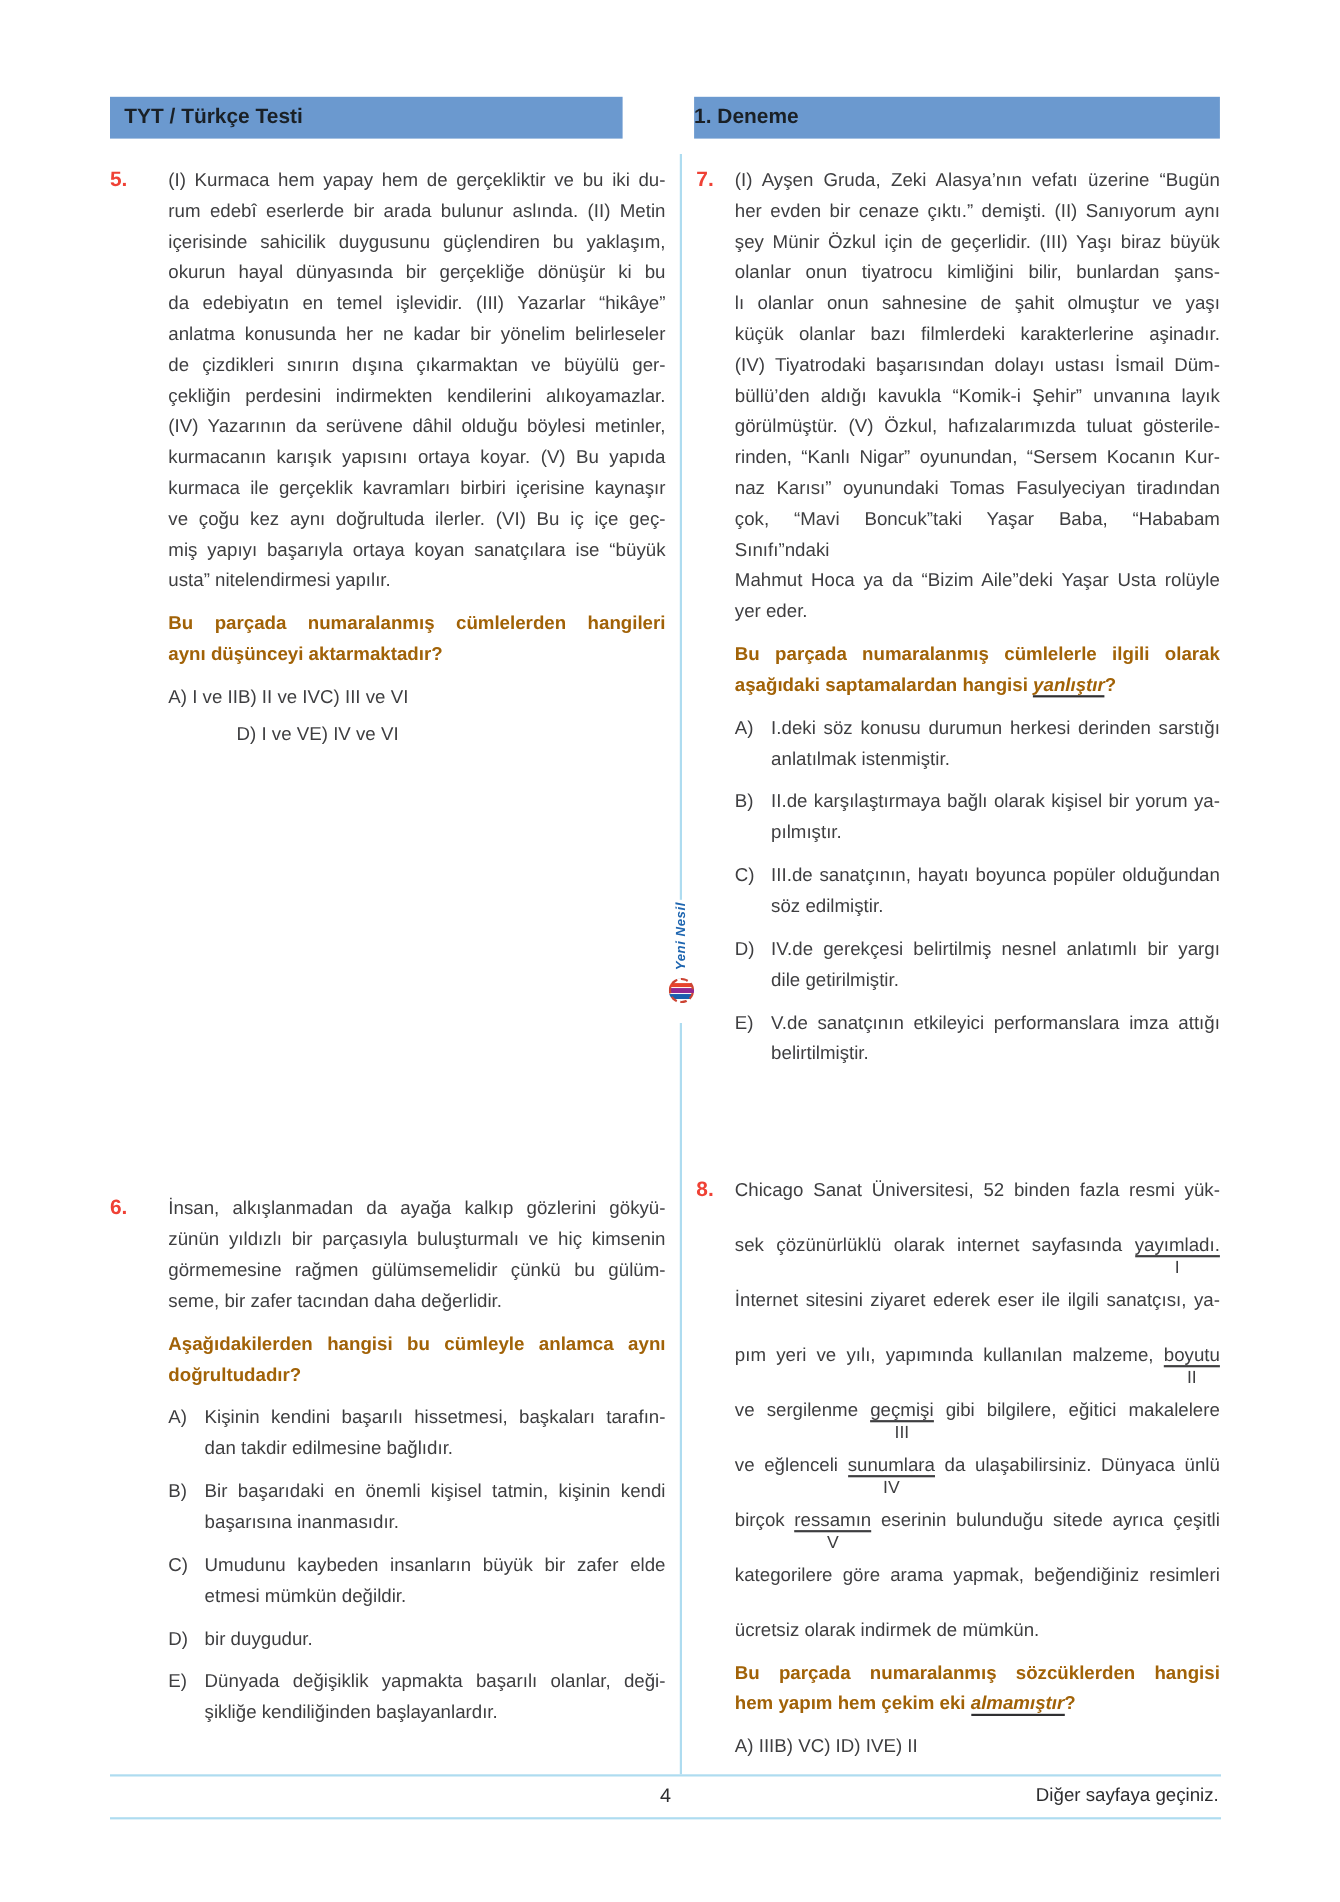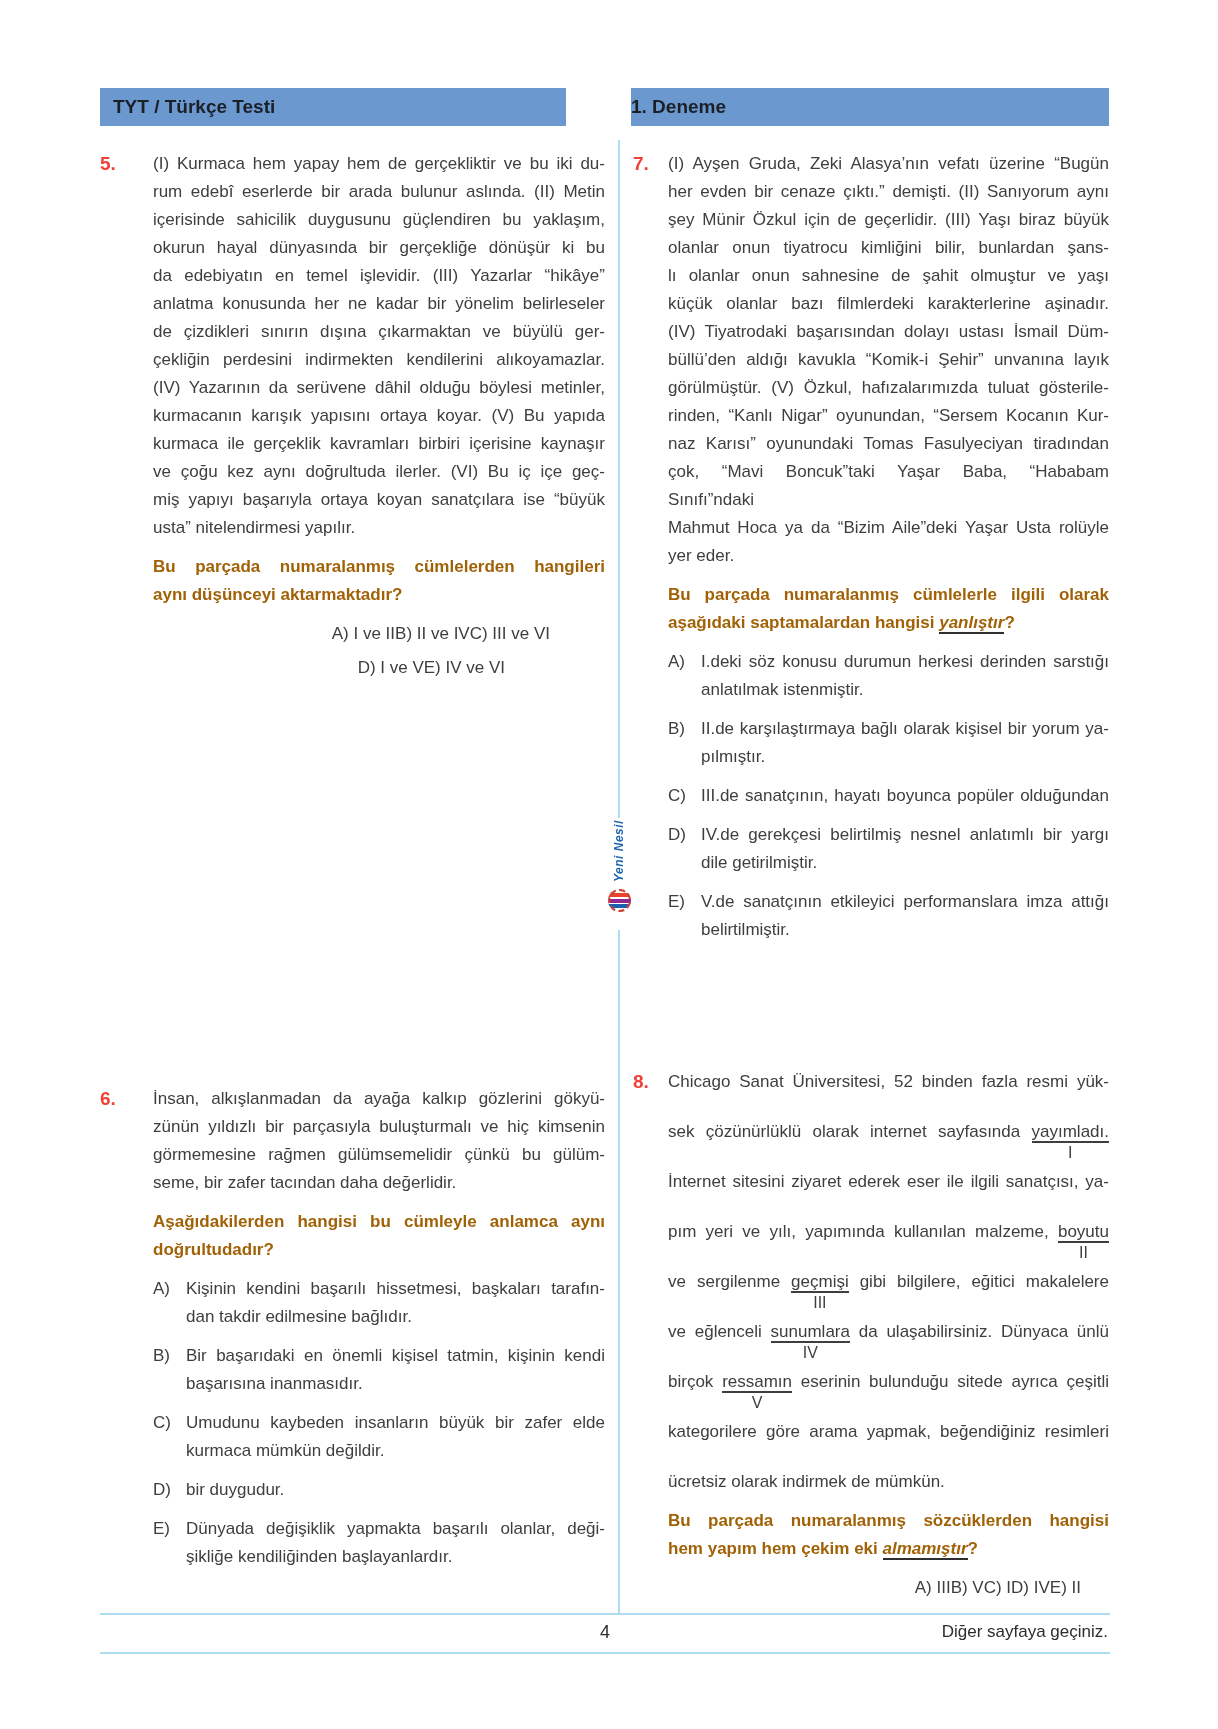--- a/index.html
+++ b/index.html
@@ -51,21 +51,21 @@
   .stem{ margin-top:11px; font-weight:bold; color:#a16207; }
   .opts{ margin-top:11px; }
 
   
   .opt{ display:flex; }
   .opt + .opt{ margin-top:11px; }
   .opt-label{ flex:none; width:33px; }
   .opt-lines{ flex:1; min-width:0; }
 
   
-  .opt-row{ display:flex; justify-content:flex-end; }
+  .opt-row{ display:flex; justify-content:flex-start; }
   .opts.grid .opt-row.row1{ padding-right:55px; }
   .opts.grid .opt-row.row2{ margin-top:6px; padding:0 100px 0 62px; }
 
   
   .opts.inlinewrap .opt-row{ padding-right:28px; }
 
   
   .u{ border-bottom:2px solid #3e3e40; position:relative; white-space:nowrap; }
   .stem .u{ border-bottom-color:#2f2f31;font-style:italic; }
   .marker{
@@ -161,21 +161,21 @@
             <span class="opt-label">B)</span>
             <div class="opt-lines">
               <div class="tline"><span>Bir başarıdaki en önemli kişisel tatmin, kişinin kendi</span></div>
               <div class="tline last"><span>başarısına inanmasıdır.</span></div>
             </div>
           </div>
           <div class="opt">
             <span class="opt-label">C)</span>
             <div class="opt-lines">
               <div class="tline"><span>Umudunu kaybeden insanların büyük bir zafer elde</span></div>
-              <div class="tline last"><span>kurmaca mümkün değildir.</span></div>
+              <div class="tline last"><span>etmesi mümkün değildir.</span></div>
             </div>
           </div>
           <div class="opt">
             <span class="opt-label">D)</span>
             <div class="opt-lines">
               <div class="tline last"><span>bir duygudur.</span></div>
             </div>
           </div>
           <div class="opt">
             <span class="opt-label">E)</span>
@@ -223,20 +223,21 @@
             <span class="opt-label">B)</span>
             <div class="opt-lines">
               <div class="tline"><span>II.de karşılaştırmaya bağlı olarak kişisel bir yorum ya-</span></div>
               <div class="tline last"><span>pılmıştır.</span></div>
             </div>
           </div>
           <div class="opt">
             <span class="opt-label">C)</span>
             <div class="opt-lines">
               <div class="tline"><span>III.de sanatçının, hayatı boyunca popüler olduğundan</span></div>
+              <div class="tline last"><span>söz edilmiştir.</span></div>
             </div>
           </div>
           <div class="opt">
             <span class="opt-label">D)</span>
             <div class="opt-lines">
               <div class="tline"><span>IV.de gerekçesi belirtilmiş nesnel anlatımlı bir yargı</span></div>
               <div class="tline last"><span>dile getirilmiştir.</span></div>
             </div>
           </div>
           <div class="opt">

